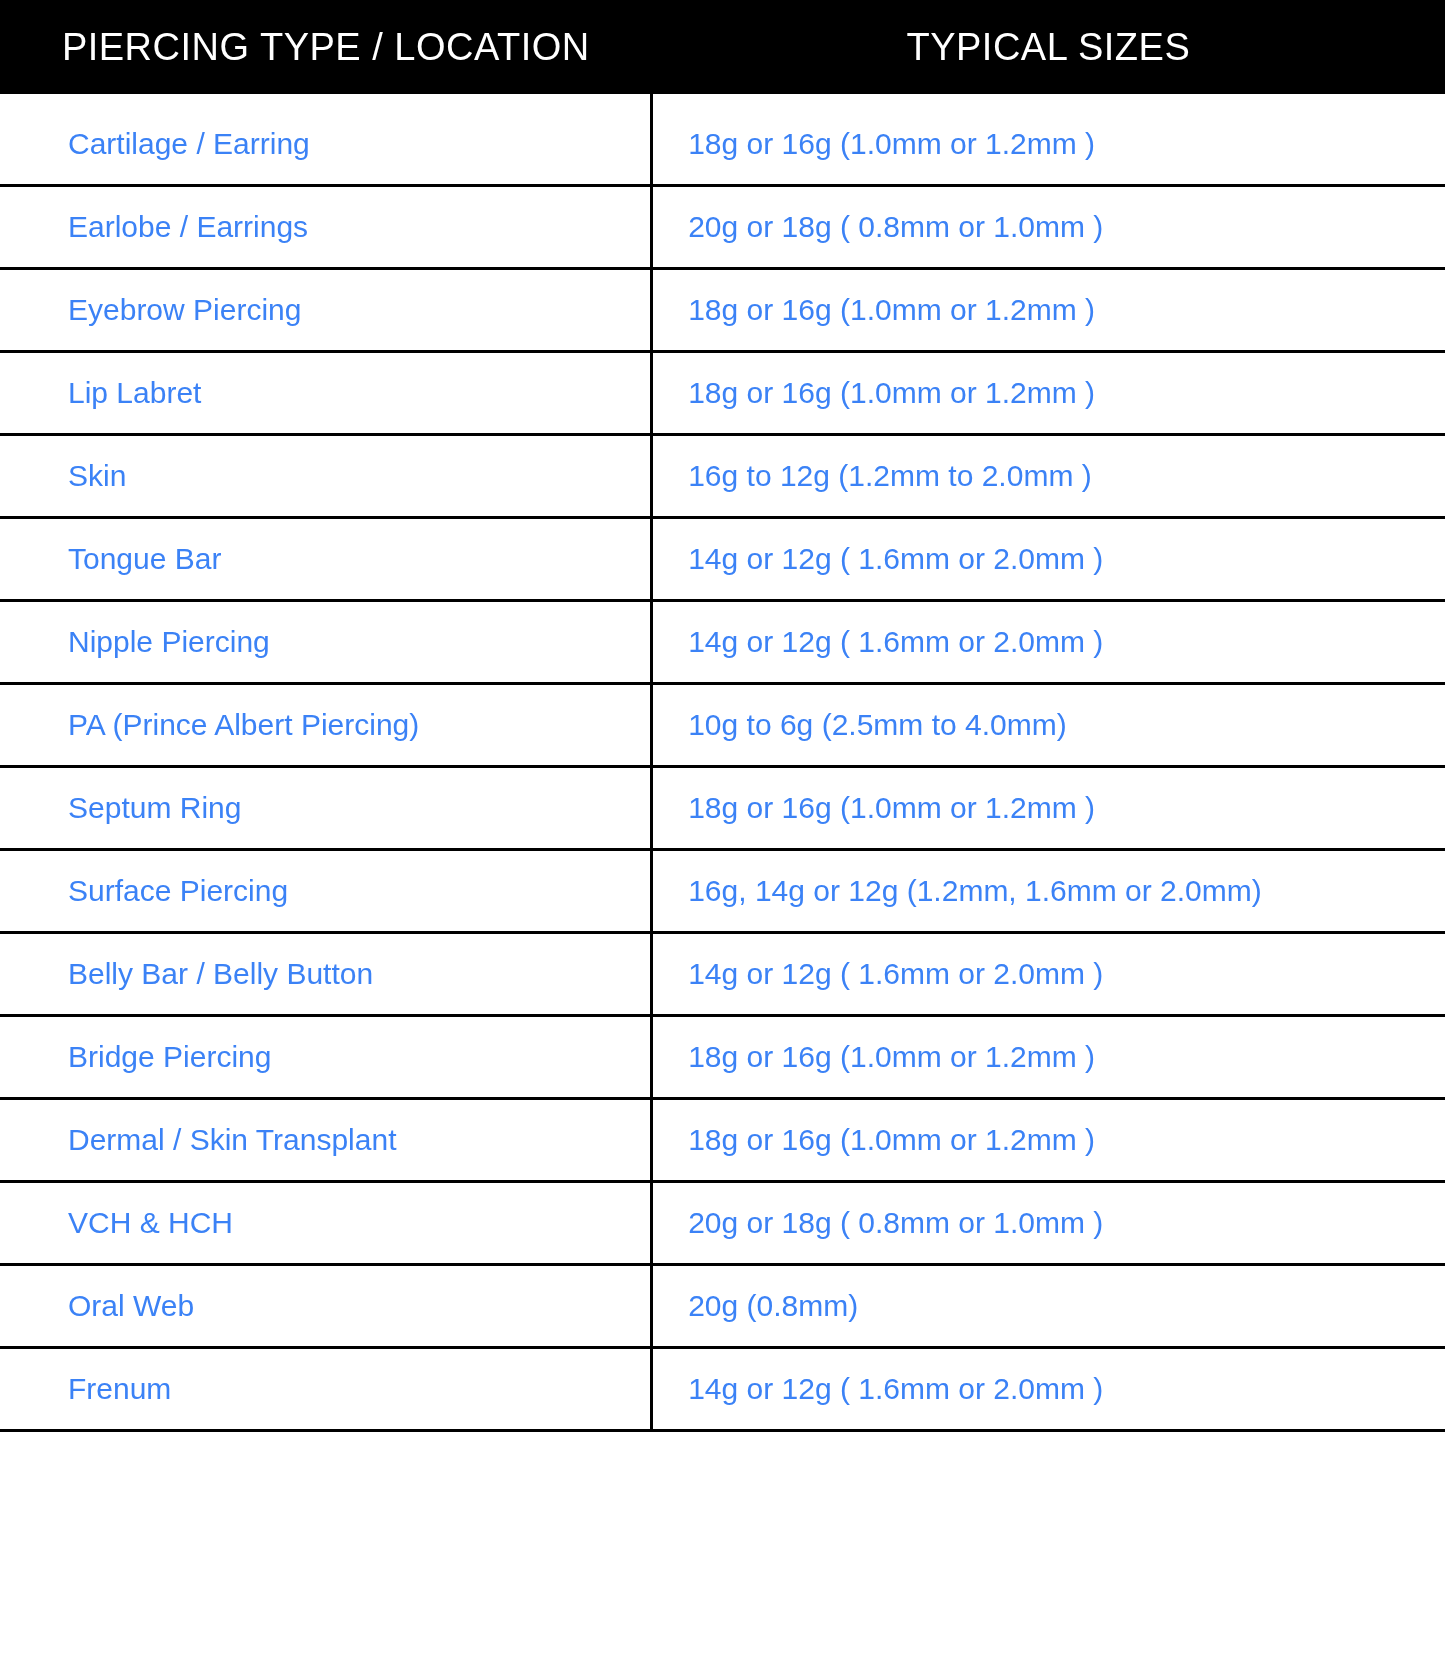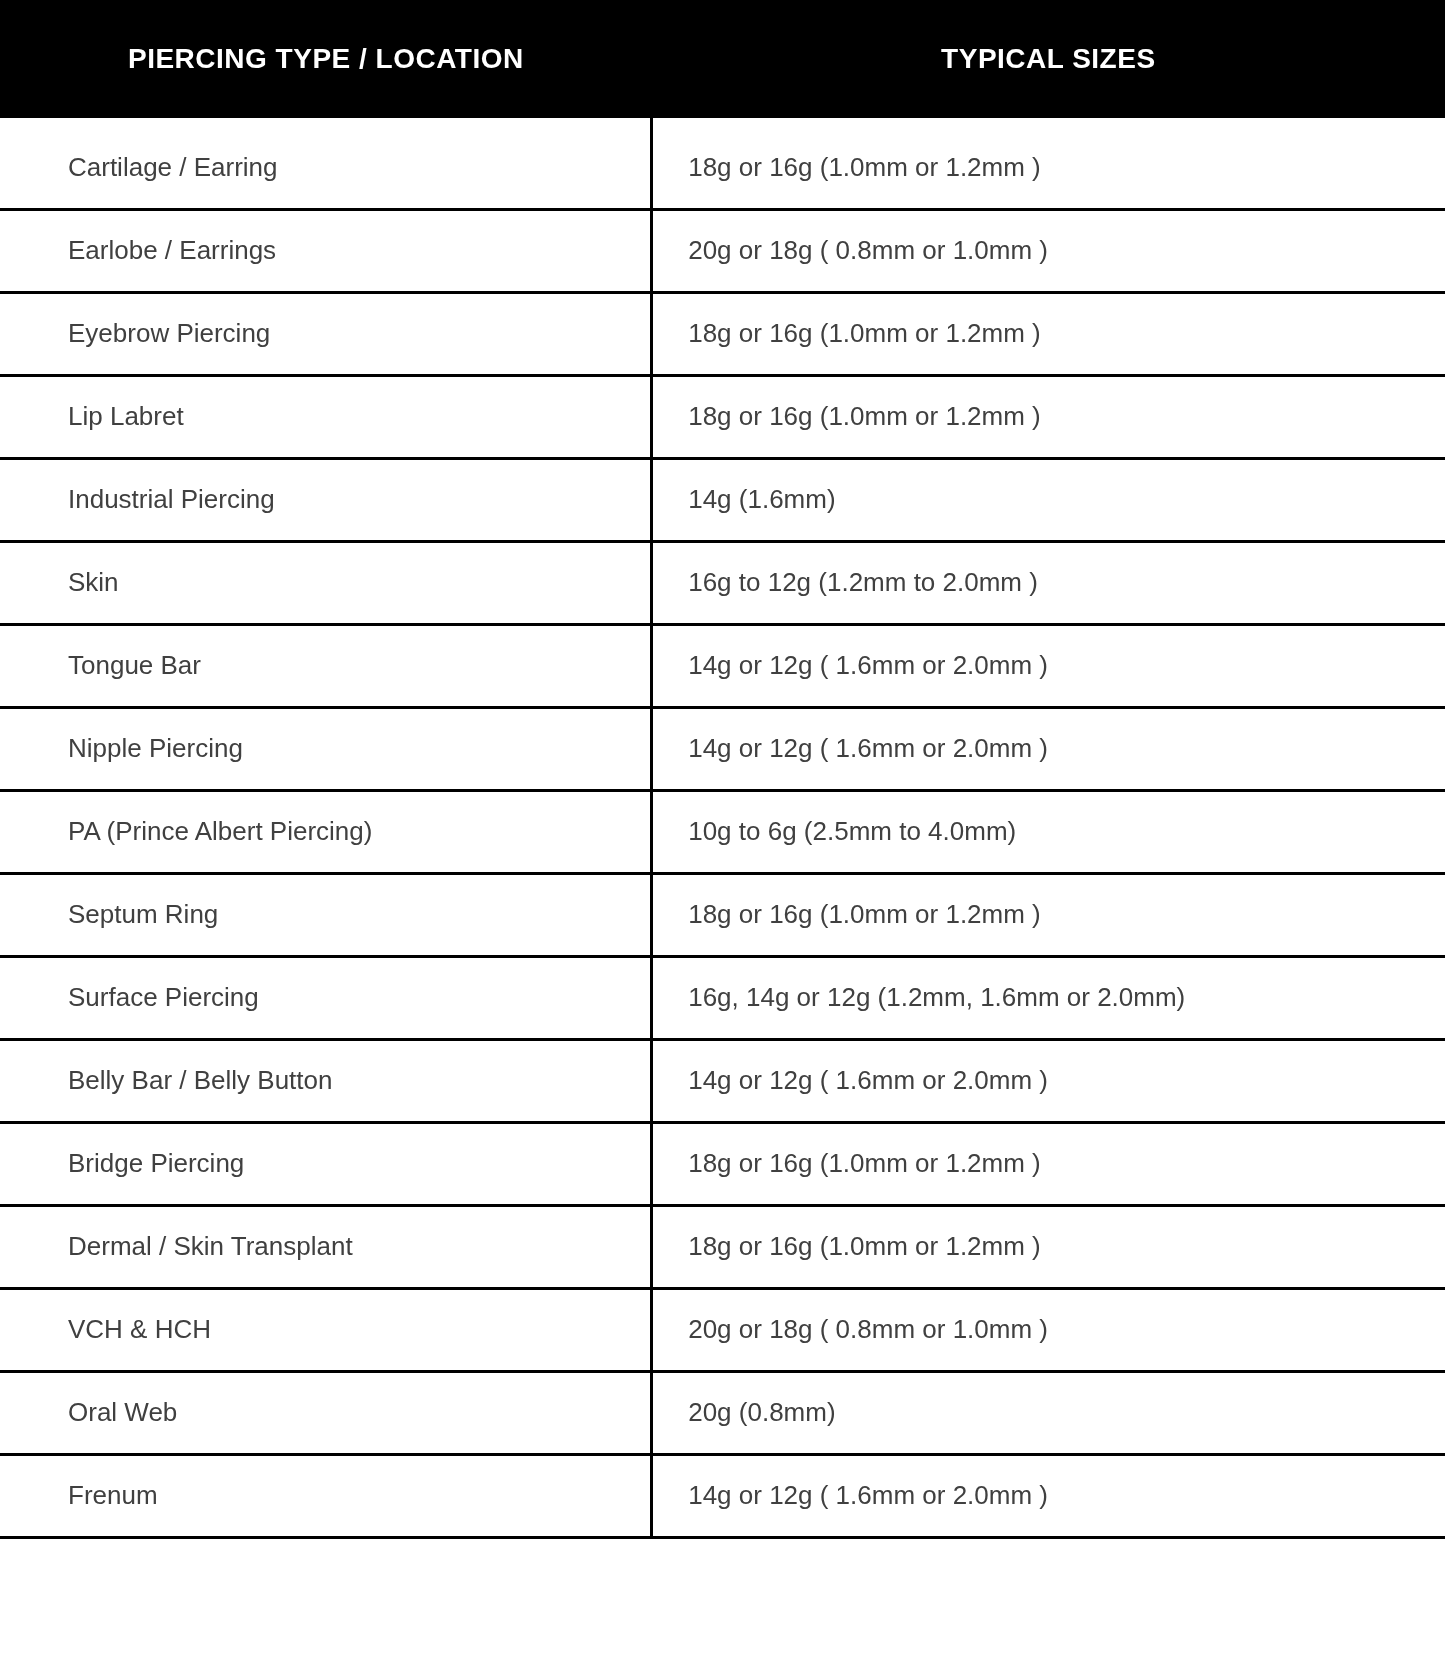--- a/index.html
+++ b/index.html
@@ -18,50 +18,50 @@
   }
   table.piercing-table {
     border-collapse: collapse;
     width: 100%;
     table-layout: fixed;
   }
   table.piercing-table col.col-type { width: 45.1%; }
   table.piercing-table col.col-size { width: 54.9%; }
 
   thead th {
-    padding: 16px;
+    padding: 4px;
     margin: 0;
     height: 86px;
     vertical-align: middle;
     text-align: center;
     color: #ffffff;
-    font-weight: 700;
-    font-size: 28px;
+    font-weight: 400;
+    font-size: 38px;
     letter-spacing: 0.5px;
     text-transform: uppercase;
   }
   th.header-type {
     background: #000000;
   }
   th.header-size {
     background: #000000;
   }
   th .header-label {
     display: block;
     line-height: 1;
     font-stretch: condensed;
   }
 
   tbody td {
     border-bottom: 3px solid #000000;
     border-right: none;
     height: 80px;
     vertical-align: middle;
-    font-size: 26px;
-    color: #404040;
+    font-size: 30px;
+    color: #3b82f6;
     font-weight: 500;
     padding: 0 0 0 0;
     background: #ffffff;
   }
   tbody td.cell-type {
     padding-left: 68px;
     border-right: 3px solid #000000;
   }
   tbody td.cell-size {
     padding-left: 35px;
@@ -126,28 +126,20 @@
         <tr>
           <td class="cell-type">
             <span class="cell-text">Lip Labret</span>
           </td>
           <td class="cell-size">
             <span class="cell-text">18g or 16g (1.0mm or 1.2mm )</span>
           </td>
         </tr>
         <tr>
           <td class="cell-type">
-            <span class="cell-text">Industrial Piercing</span>
-          </td>
-          <td class="cell-size">
-            <span class="cell-text">14g (1.6mm)</span>
-          </td>
-        </tr>
-        <tr>
-          <td class="cell-type">
             <span class="cell-text">Skin</span>
           </td>
           <td class="cell-size">
             <span class="cell-text">16g to 12g (1.2mm to 2.0mm )</span>
           </td>
         </tr>
         <tr>
           <td class="cell-type">
             <span class="cell-text">Tongue Bar</span>
           </td>

